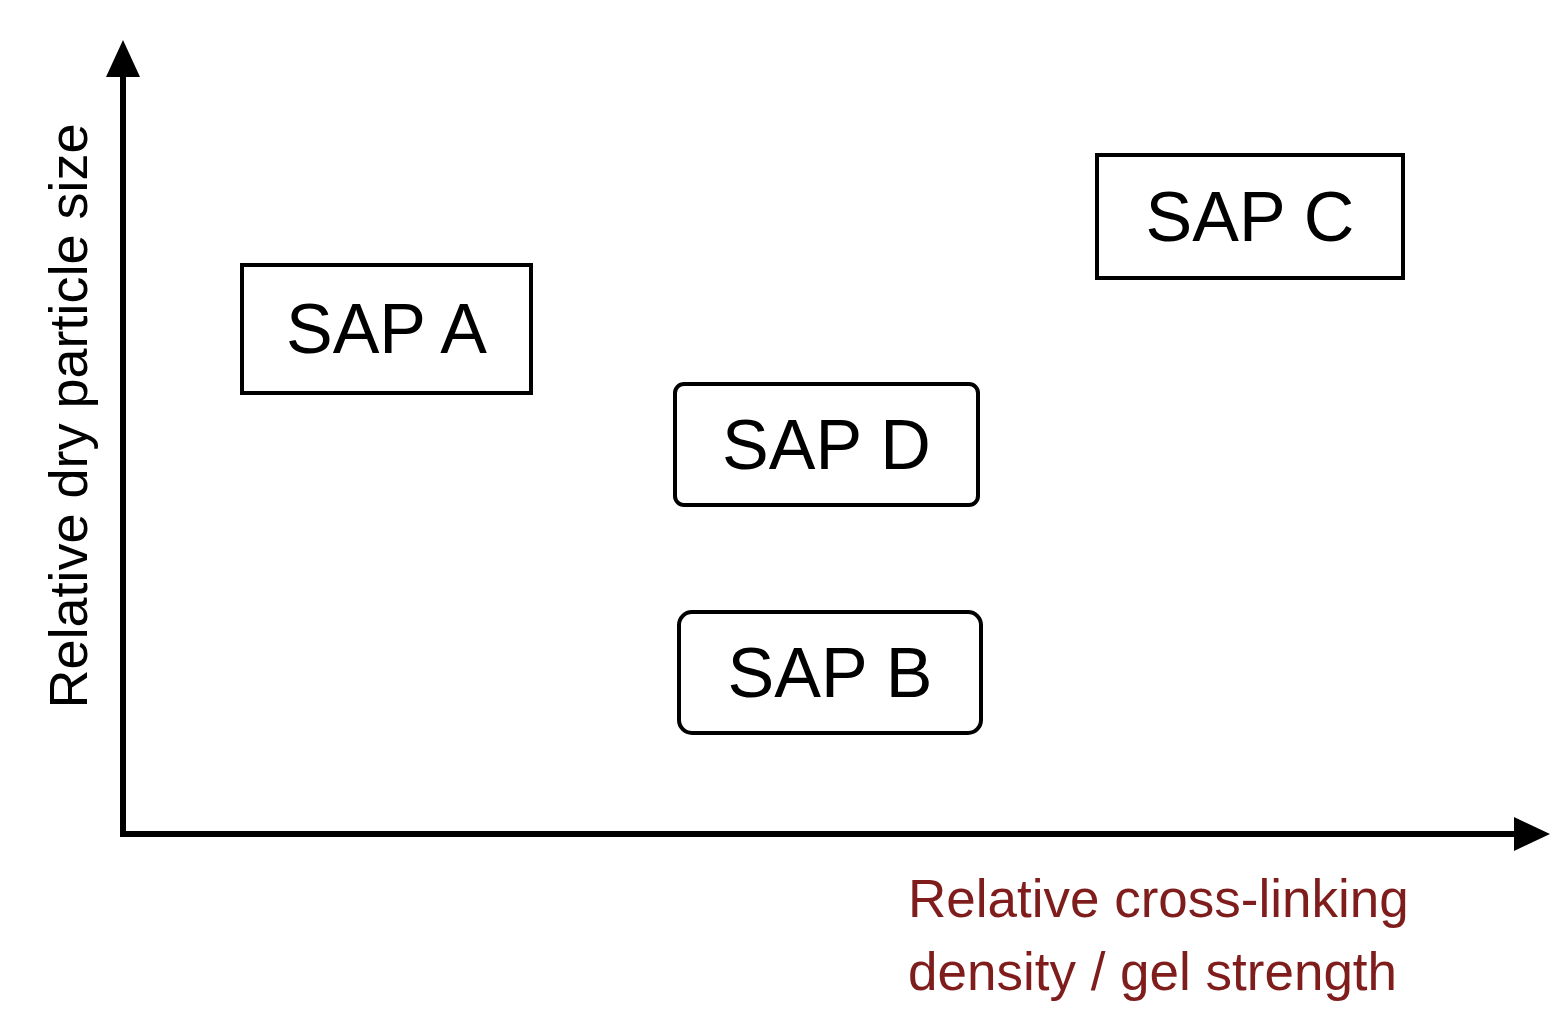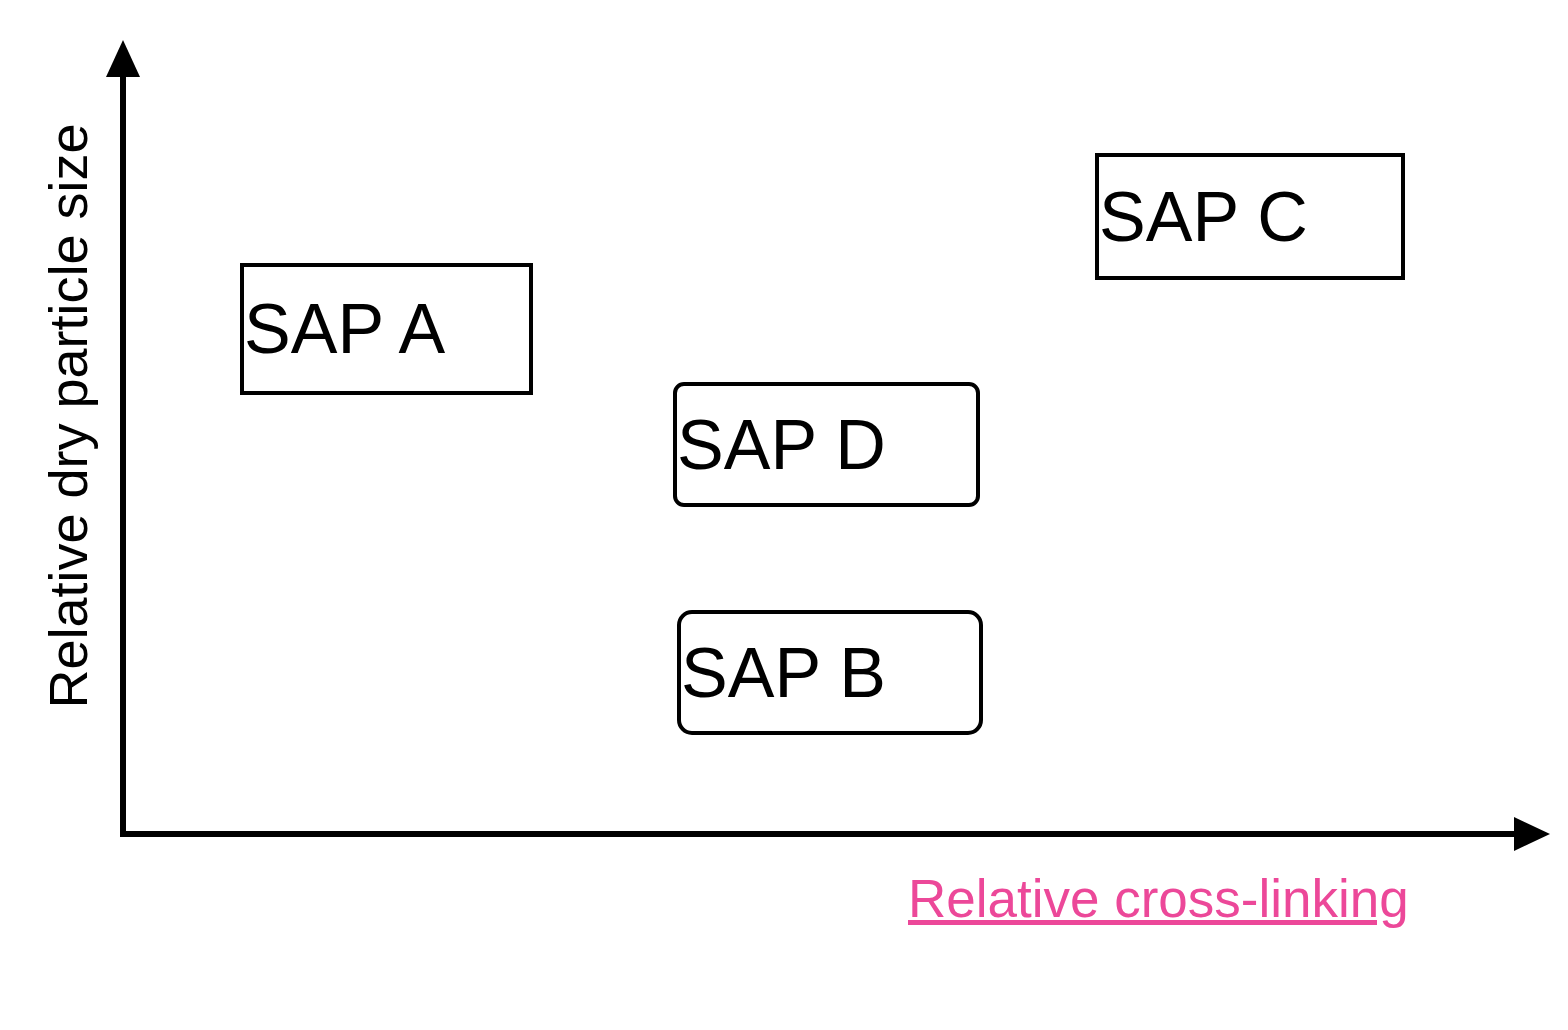--- a/index.html
+++ b/index.html
@@ -32,32 +32,31 @@
     font-size: 54px;
     line-height: 1;
     color: #000000;
   }
   .x-label {
     position: absolute;
     left: 908px;
     top: 862px;
     font-size: 53px;
     line-height: 73px;
-    color: #ec4899;
+    color: #7f1d1d;
     white-space: nowrap;
-    text-decoration: underline;
   }
   .sap-box {
     position: absolute;
     box-sizing: border-box;
     border: 4px solid #000000;
     background: #ffffff;
     display: flex;
     align-items: center;
-    justify-content: flex-start;
+    justify-content: center;
   }
   .sap-box span {
     font-size: 70px;
     line-height: 1;
     color: #000000;
     white-space: nowrap;
   }
 </style>
 </head>
 <body>
@@ -70,20 +69,21 @@
     <polygon points="123,40 106,77 140,77" fill="#000000"></polygon>
 
     <line x1="120" y1="834" x2="1522" y2="834" stroke="#000000" stroke-width="6"></line>
     <polygon points="1550,834 1514,817 1514,851" fill="#000000"></polygon>
   </svg>
 
   <div class="y-label">Relative dry particle size</div>
 
   <div class="x-label">
     <div>Relative cross-linking</div>
+    <div>density / gel strength</div>
   </div>
 
   <div id="boxes">
       <div class="sap-box" style="left: 240px; top: 263px; width: 293px; height: 132px;">
         <span>SAP A</span>
       </div>
       <div class="sap-box" style="left: 673px; top: 382px; width: 307px; height: 125px; border-radius: 11px;">
         <span>SAP D</span>
       </div>
       <div class="sap-box" style="left: 677px; top: 610px; width: 306px; height: 125px; border-radius: 15px;">

